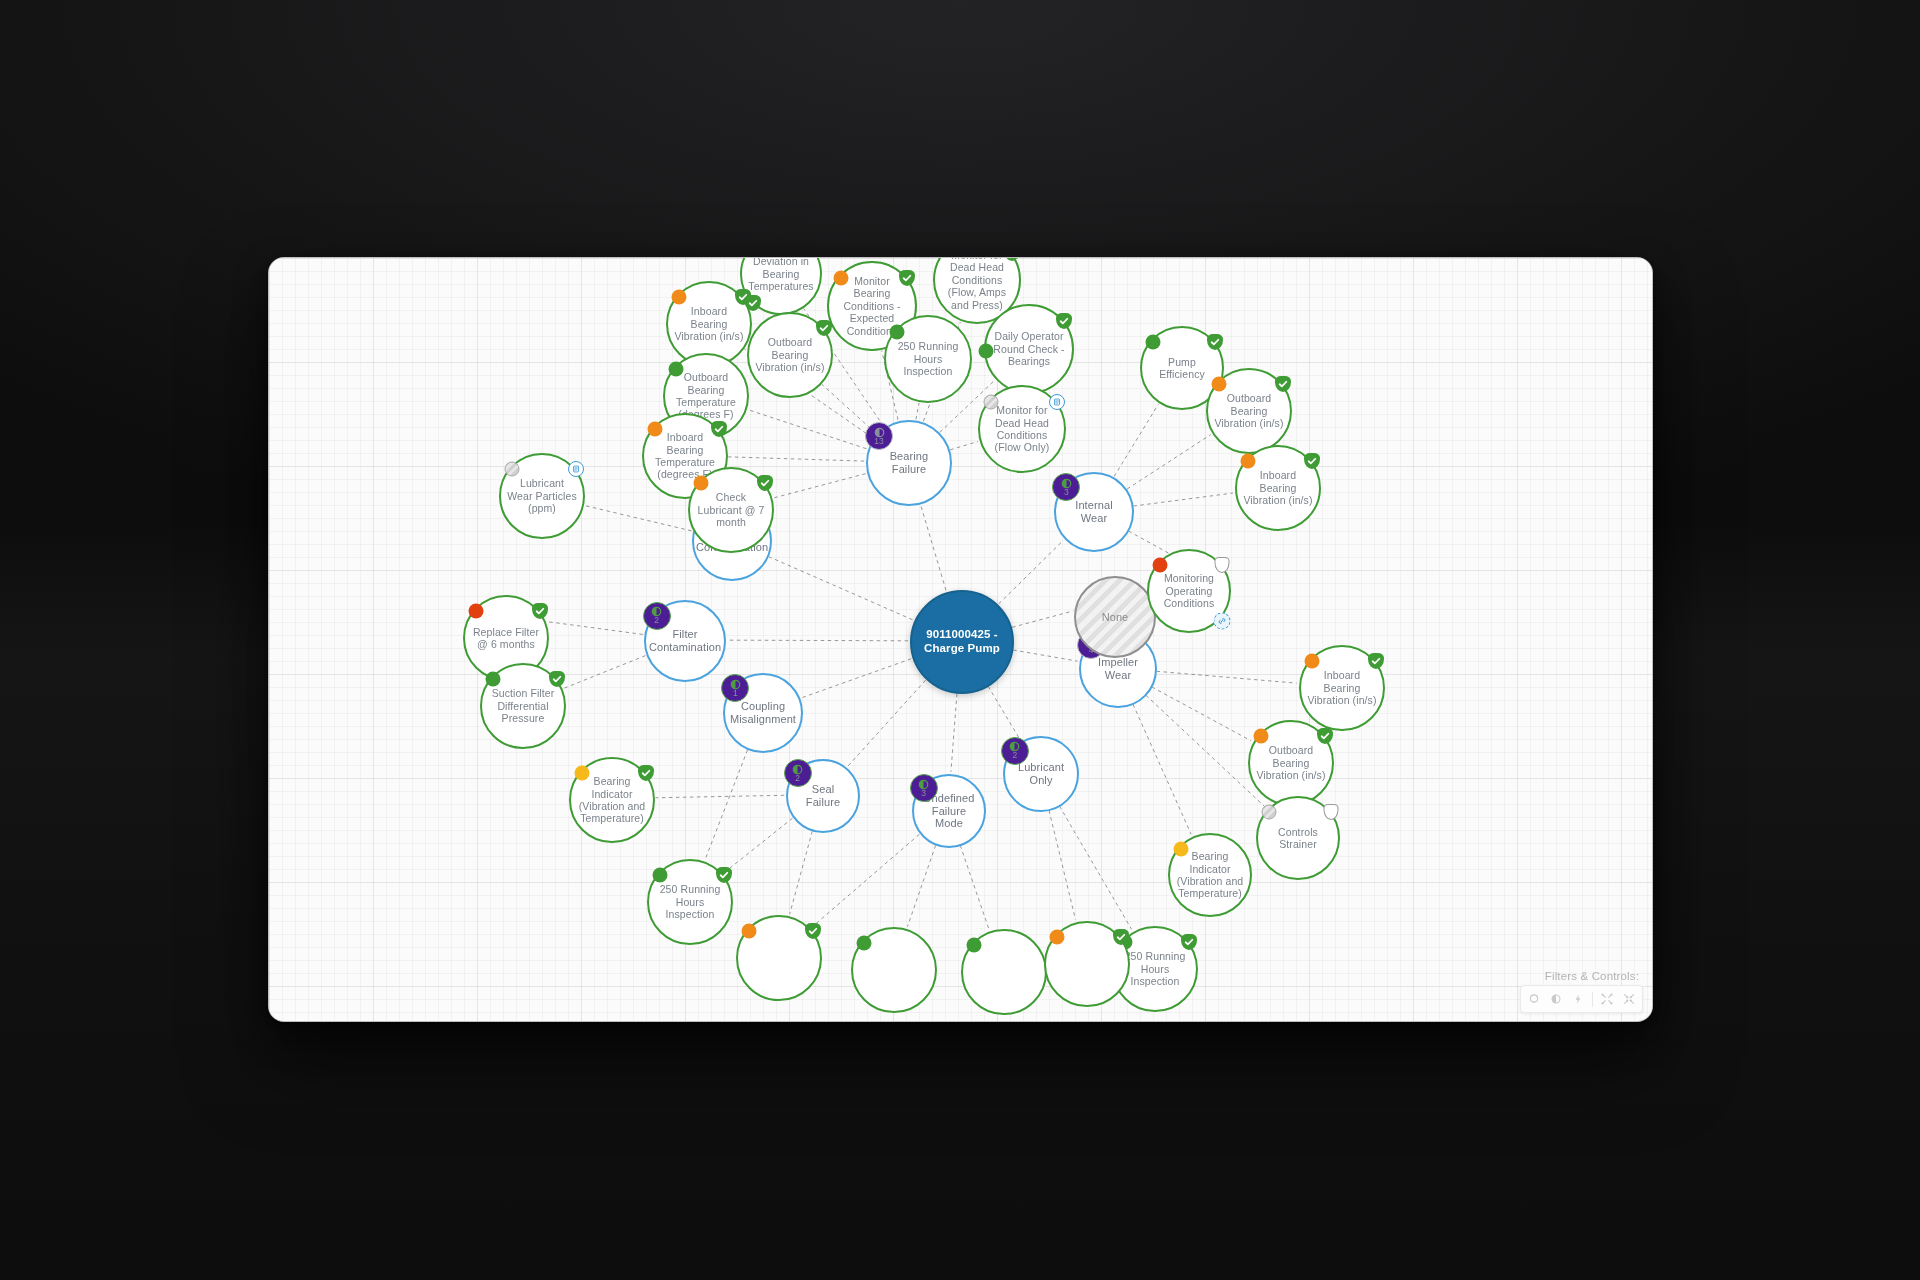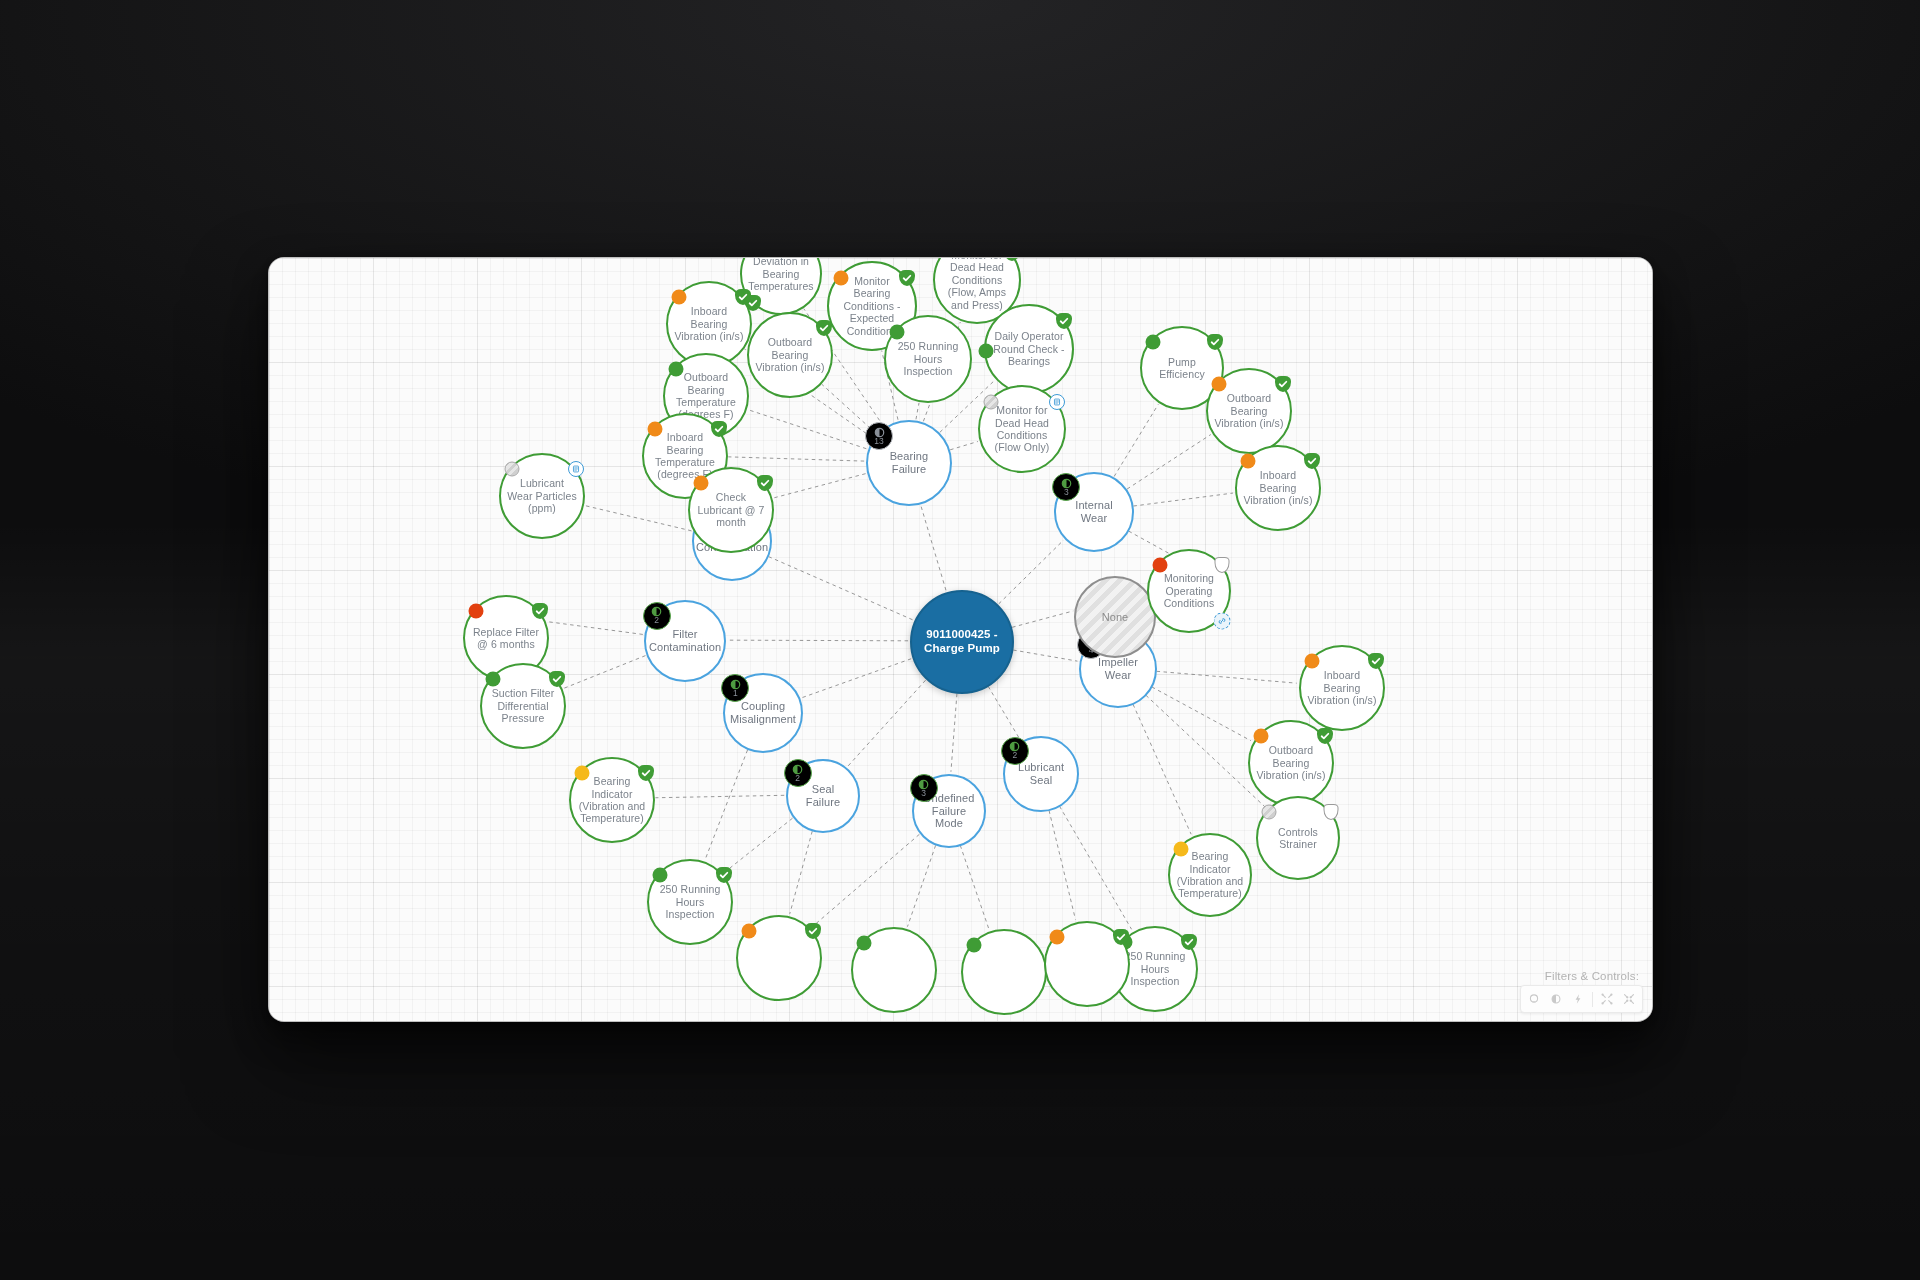--- a/index.html
+++ b/index.html
@@ -151,21 +151,21 @@
     width: 17px; height: 17px;
     background: #eaf4fb;
     border: 1.6px dashed #3d9ad6;
     color: #3d9ad6;
   }
   .badge.selected-ring svg { width: 9px; height: 9px; display: block; }
 
   
   .badge.count {
     width: 28px; height: 28px;
-    background: #000000;
+    background: #4c1d95;
     border: 1.4px solid #b9bdc2;
     flex-direction: column;
     gap: 0px;
     line-height: 1;
   }
   .badge.count.green-b { border-color: #5aab4d; }
   .badge.count .count-num {
     font-size: 8.5px; color: #8a9099; margin-top: -1px;
   }
   .badge.count .halfcircle { display: block; }
@@ -285,21 +285,21 @@
           <span class="node-label">Impeller Wear</span>
           <div class="badge count" style="left: 10.0174px; top: 12.9039px;">
             <svg class="halfcircle" width="11" height="11" viewBox="0 0 12 12">
               <circle cx="6" cy="6" r="4.6" fill="none" stroke="#8a9099" stroke-width="1.3"></circle>
               <path d="M6 1.4 A4.6 4.6 0 0 0 6 10.6 Z" fill="#8a9099"></path>
             </svg>
             <span class="count-num">4</span>
           </div>
         </div>
         <div class="node failure" style="left: 772px; top: 516px; width: 76px; height: 76px;">
-          <span class="node-label">Lubricant Seal</span>
+          <span class="node-label">Lubricant Only</span>
           <div class="badge count green-b" style="left: 9.7605px; top: 12.573px;">
             <svg class="halfcircle" width="11" height="11" viewBox="0 0 12 12">
               <circle cx="6" cy="6" r="4.6" fill="none" stroke="#4f9c42" stroke-width="1.3"></circle>
               <path d="M6 1.4 A4.6 4.6 0 0 0 6 10.6 Z" fill="#4f9c42"></path>
             </svg>
             <span class="count-num">2</span>
           </div>
         </div>
         <div class="node failure" style="left: 680px; top: 553px; width: 74px; height: 74px;">
           <span class="node-label">Undefined Failure Mode</span>

